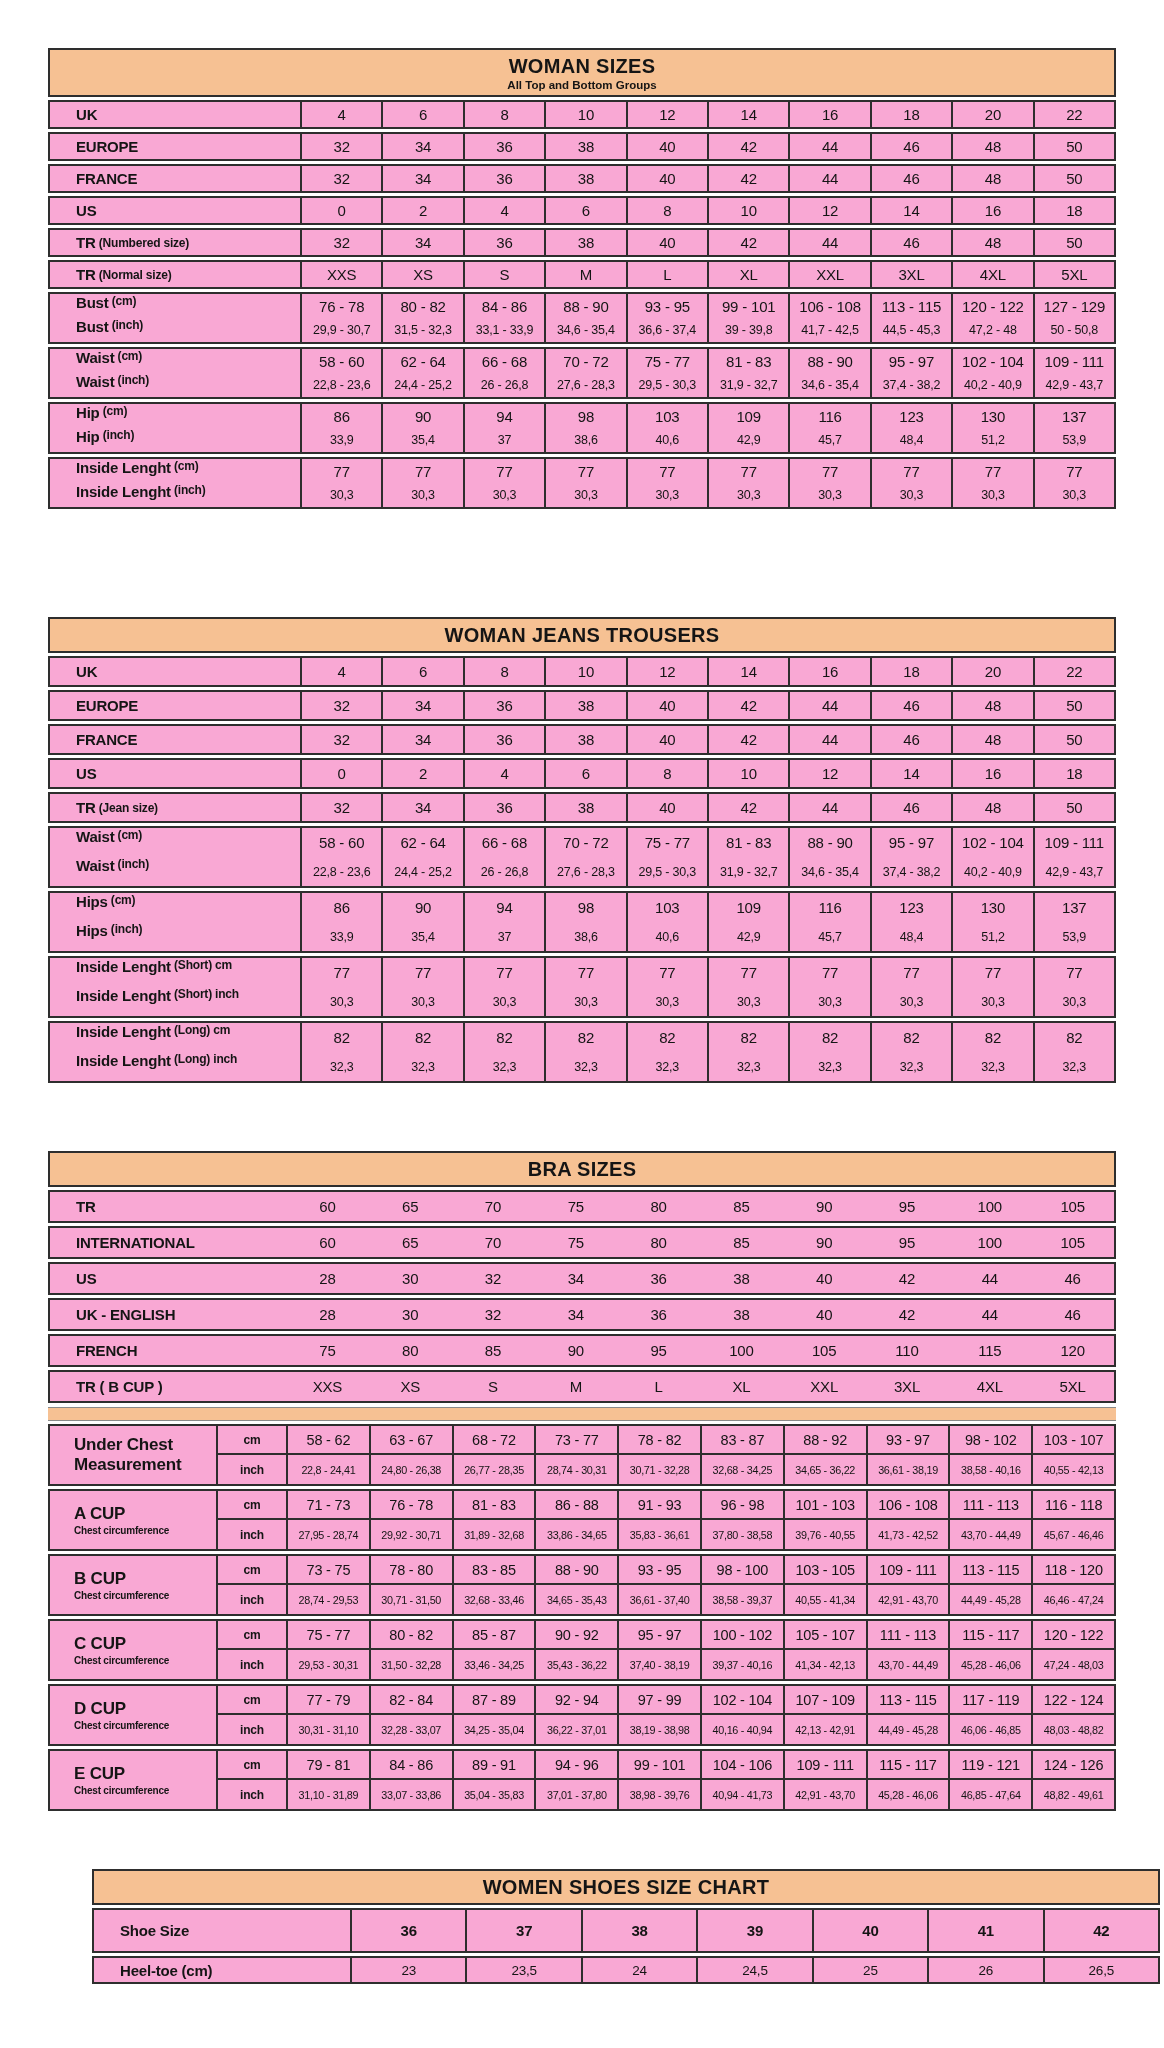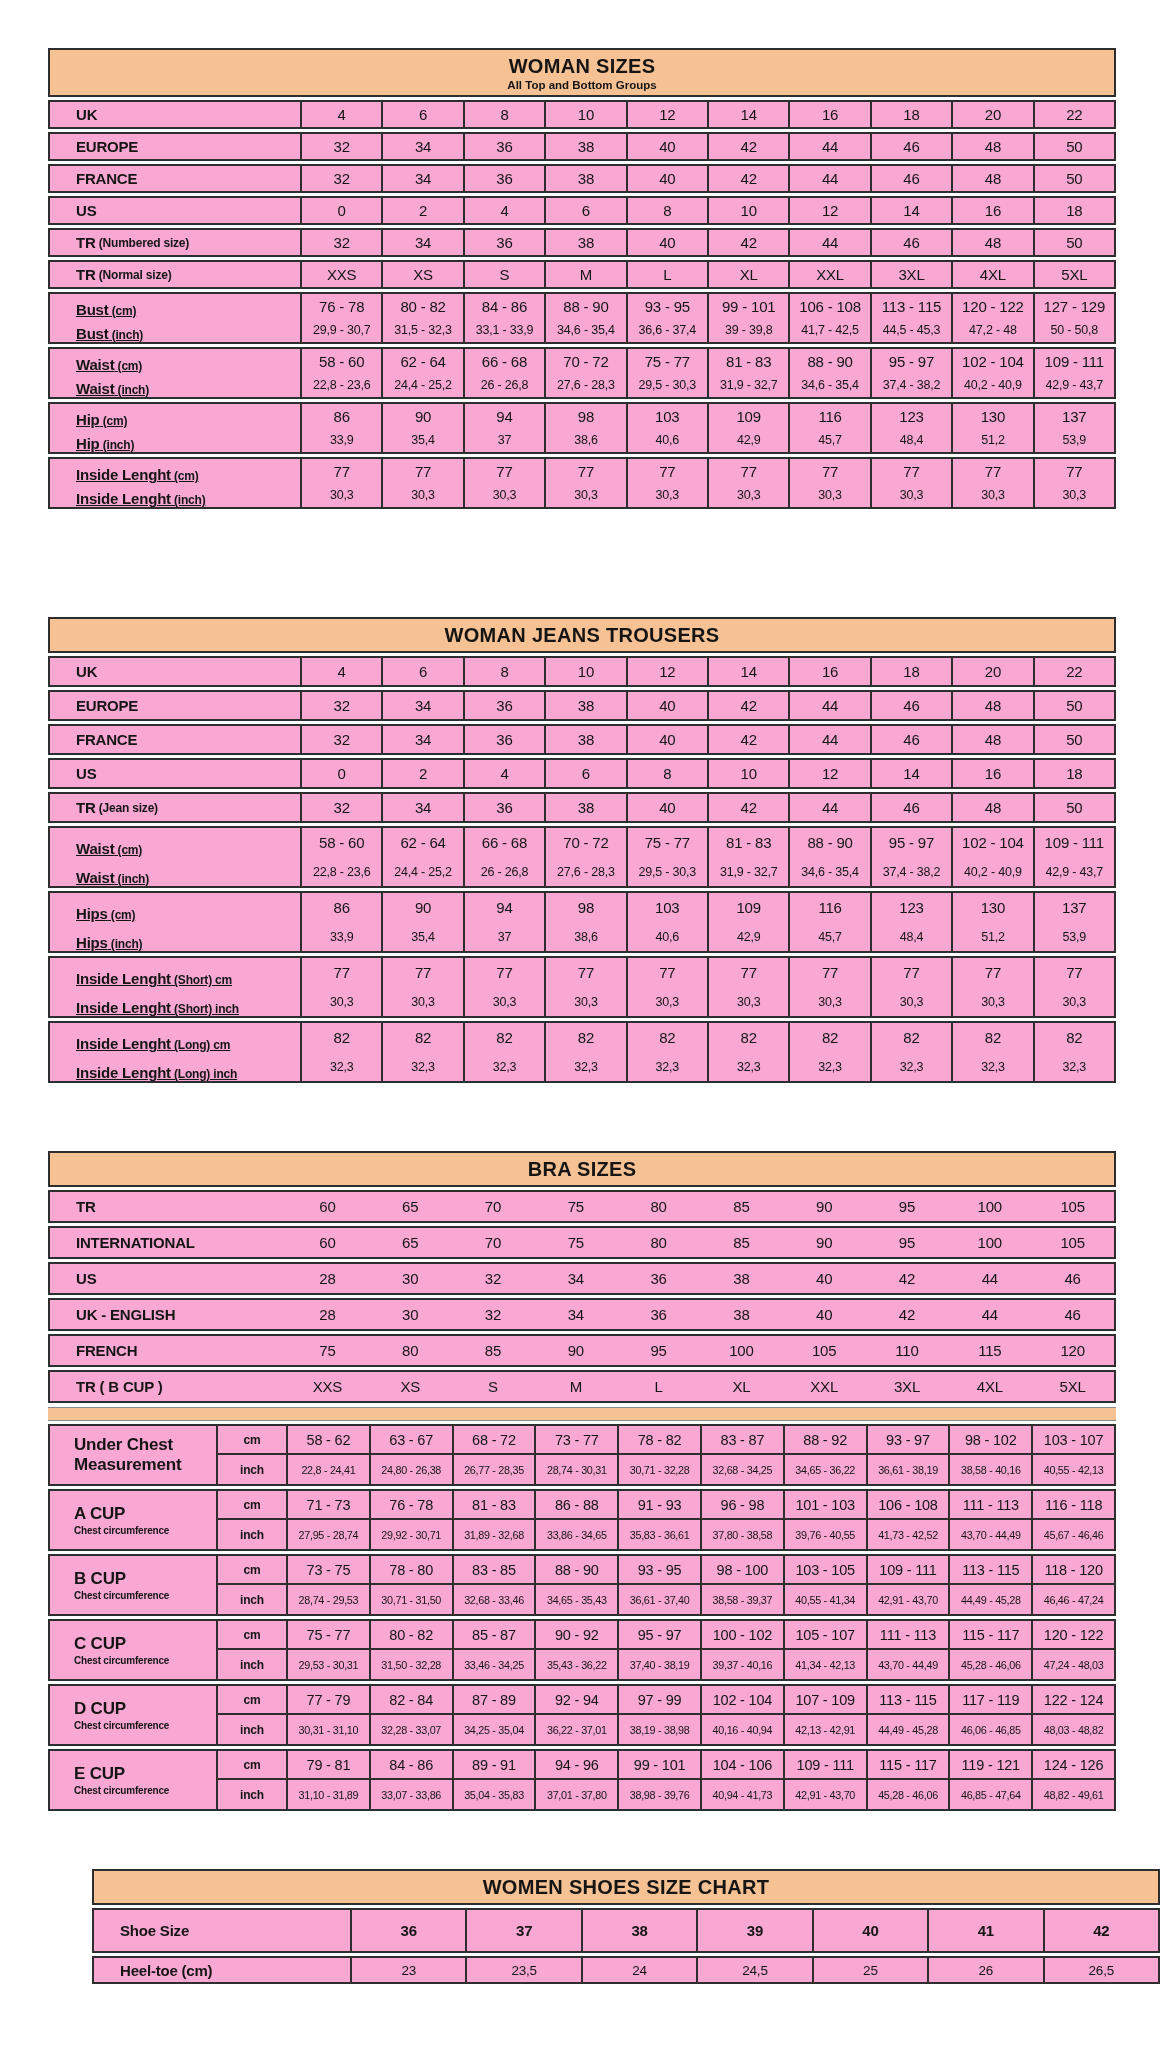--- a/index.html
+++ b/index.html
@@ -55,21 +55,21 @@
   .sec-t1 .single .cell{height:25px;}
   .sec-t2 .single .cell{height:27px;}
   .sec-bra .bandsA .cell{height:29px;}
   .sec-shoes .bands .band:nth-of-type(1) .cell{height:41px;font-weight:700;}
   .sec-shoes .bands .band:nth-of-type(2) .cell{height:24px;font-size:13.5px;}
   .sec-shoes .bands .band .label-cell{font-weight:400;}
 
   
   .pair .pair-cell,.pair .pair-label{flex-direction:column;align-items:stretch;padding:0;}
   .pair .pair-label{padding-left:14px;justify-content:center;}
-  .lab-line{display:flex;align-items:flex-end;text-decoration:underline;}
+  .lab-line{display:flex;align-items:flex-start;}
   .sec-t1 .pair .lab-line,.sec-t1 .pair .val{height:24px;}
   .sec-t2 .pair .lab-line,.sec-t2 .pair .val{height:29px;}
   .pair .val{display:flex;align-items:center;justify-content:center;}
   .v-cm{font-size:15px;}
   .v-inch{font-size:12.5px;}
 
   
   .bra-separator{
     height:14px;background:var(--accent);margin-top:4px;
     border-top:1px solid var(--sep);border-bottom:1px solid var(--sep);

